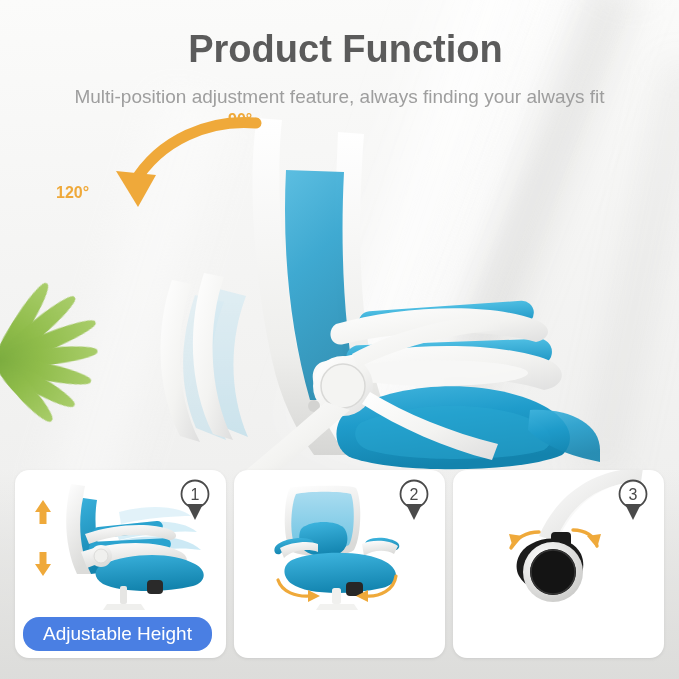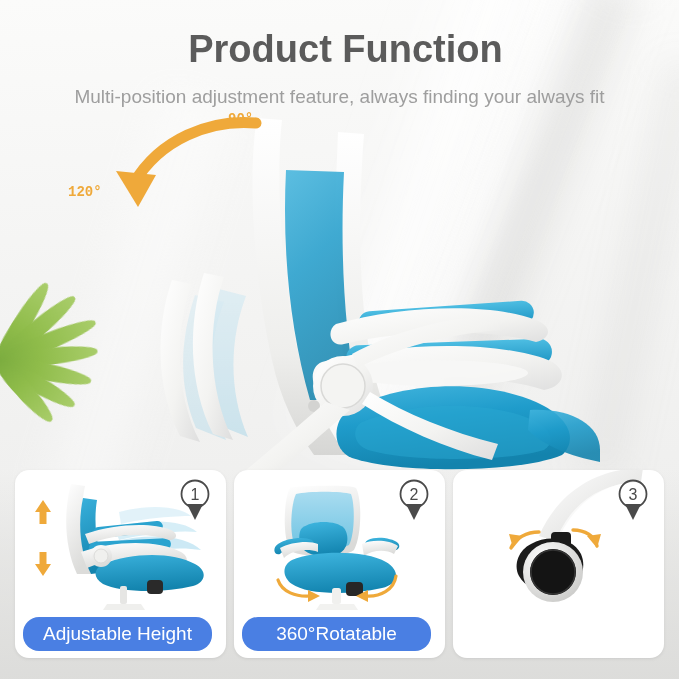--- a/index.html
+++ b/index.html
@@ -90,27 +90,26 @@
     text-align: center;
     font-size: 19px;
     color: #9e9e9e;
     letter-spacing: 0px;
   }
 
   
   .angle-svg { position: absolute; left: 60px; top: 105px; width: 230px; height: 130px; }
   .angle-label {
     position: absolute;
-    font-size: 14px;
+    font-size: 16px;
     font-weight: bold;
     color: #efa93a;
-    font-family: Liberation Mono, monospace;
   }
   .angle-90  { left: 228px; top: 111px; }
-  .angle-120 { left: 68px;  top: 184px; }
+  .angle-120 { left: 56px;  top: 184px; }
 
   
   .chair-main { position: absolute; left: 100px; top: 110px; width: 500px; height: 365px; }
 
   
   .cards {
     position: absolute;
     left: 15px;
     top: 470px;
     width: 649px;
@@ -361,21 +360,20 @@
             <path d="M74 120 L 86 126 L 74 132 Z"></path>
             <path d="M134 120 L 122 126 L 134 132 Z"></path>
           </g>
         </svg>
       </div>
       <svg class="pin" viewBox="0 0 34 45">
         <circle cx="17" cy="16" r="13.5" fill="none" stroke="#4a4a4a" stroke-width="1.8"></circle>
         <path d="M9 26 L 25 26 L 17 42 Z" fill="#4a4a4a"></path>
         <text x="17" y="22" text-anchor="middle" font-family="Liberation Sans, sans-serif" font-size="16" fill="#4a4a4a">2</text>
       </svg>
-      <div class="card-label">360°Rotatable</div>
     </div>
 
     <div class="card">
       <div class="card-figure">
         <svg viewBox="0 0 211 144" width="100%" height="100%">
           <defs>
             <linearGradient id="c3leg" x1="0" y1="0" x2="1" y2="1">
               <stop offset="0%" stop-color="#ffffff"></stop>
                 <stop offset="100%" stop-color="#d8d8d6"></stop>
             </linearGradient>

